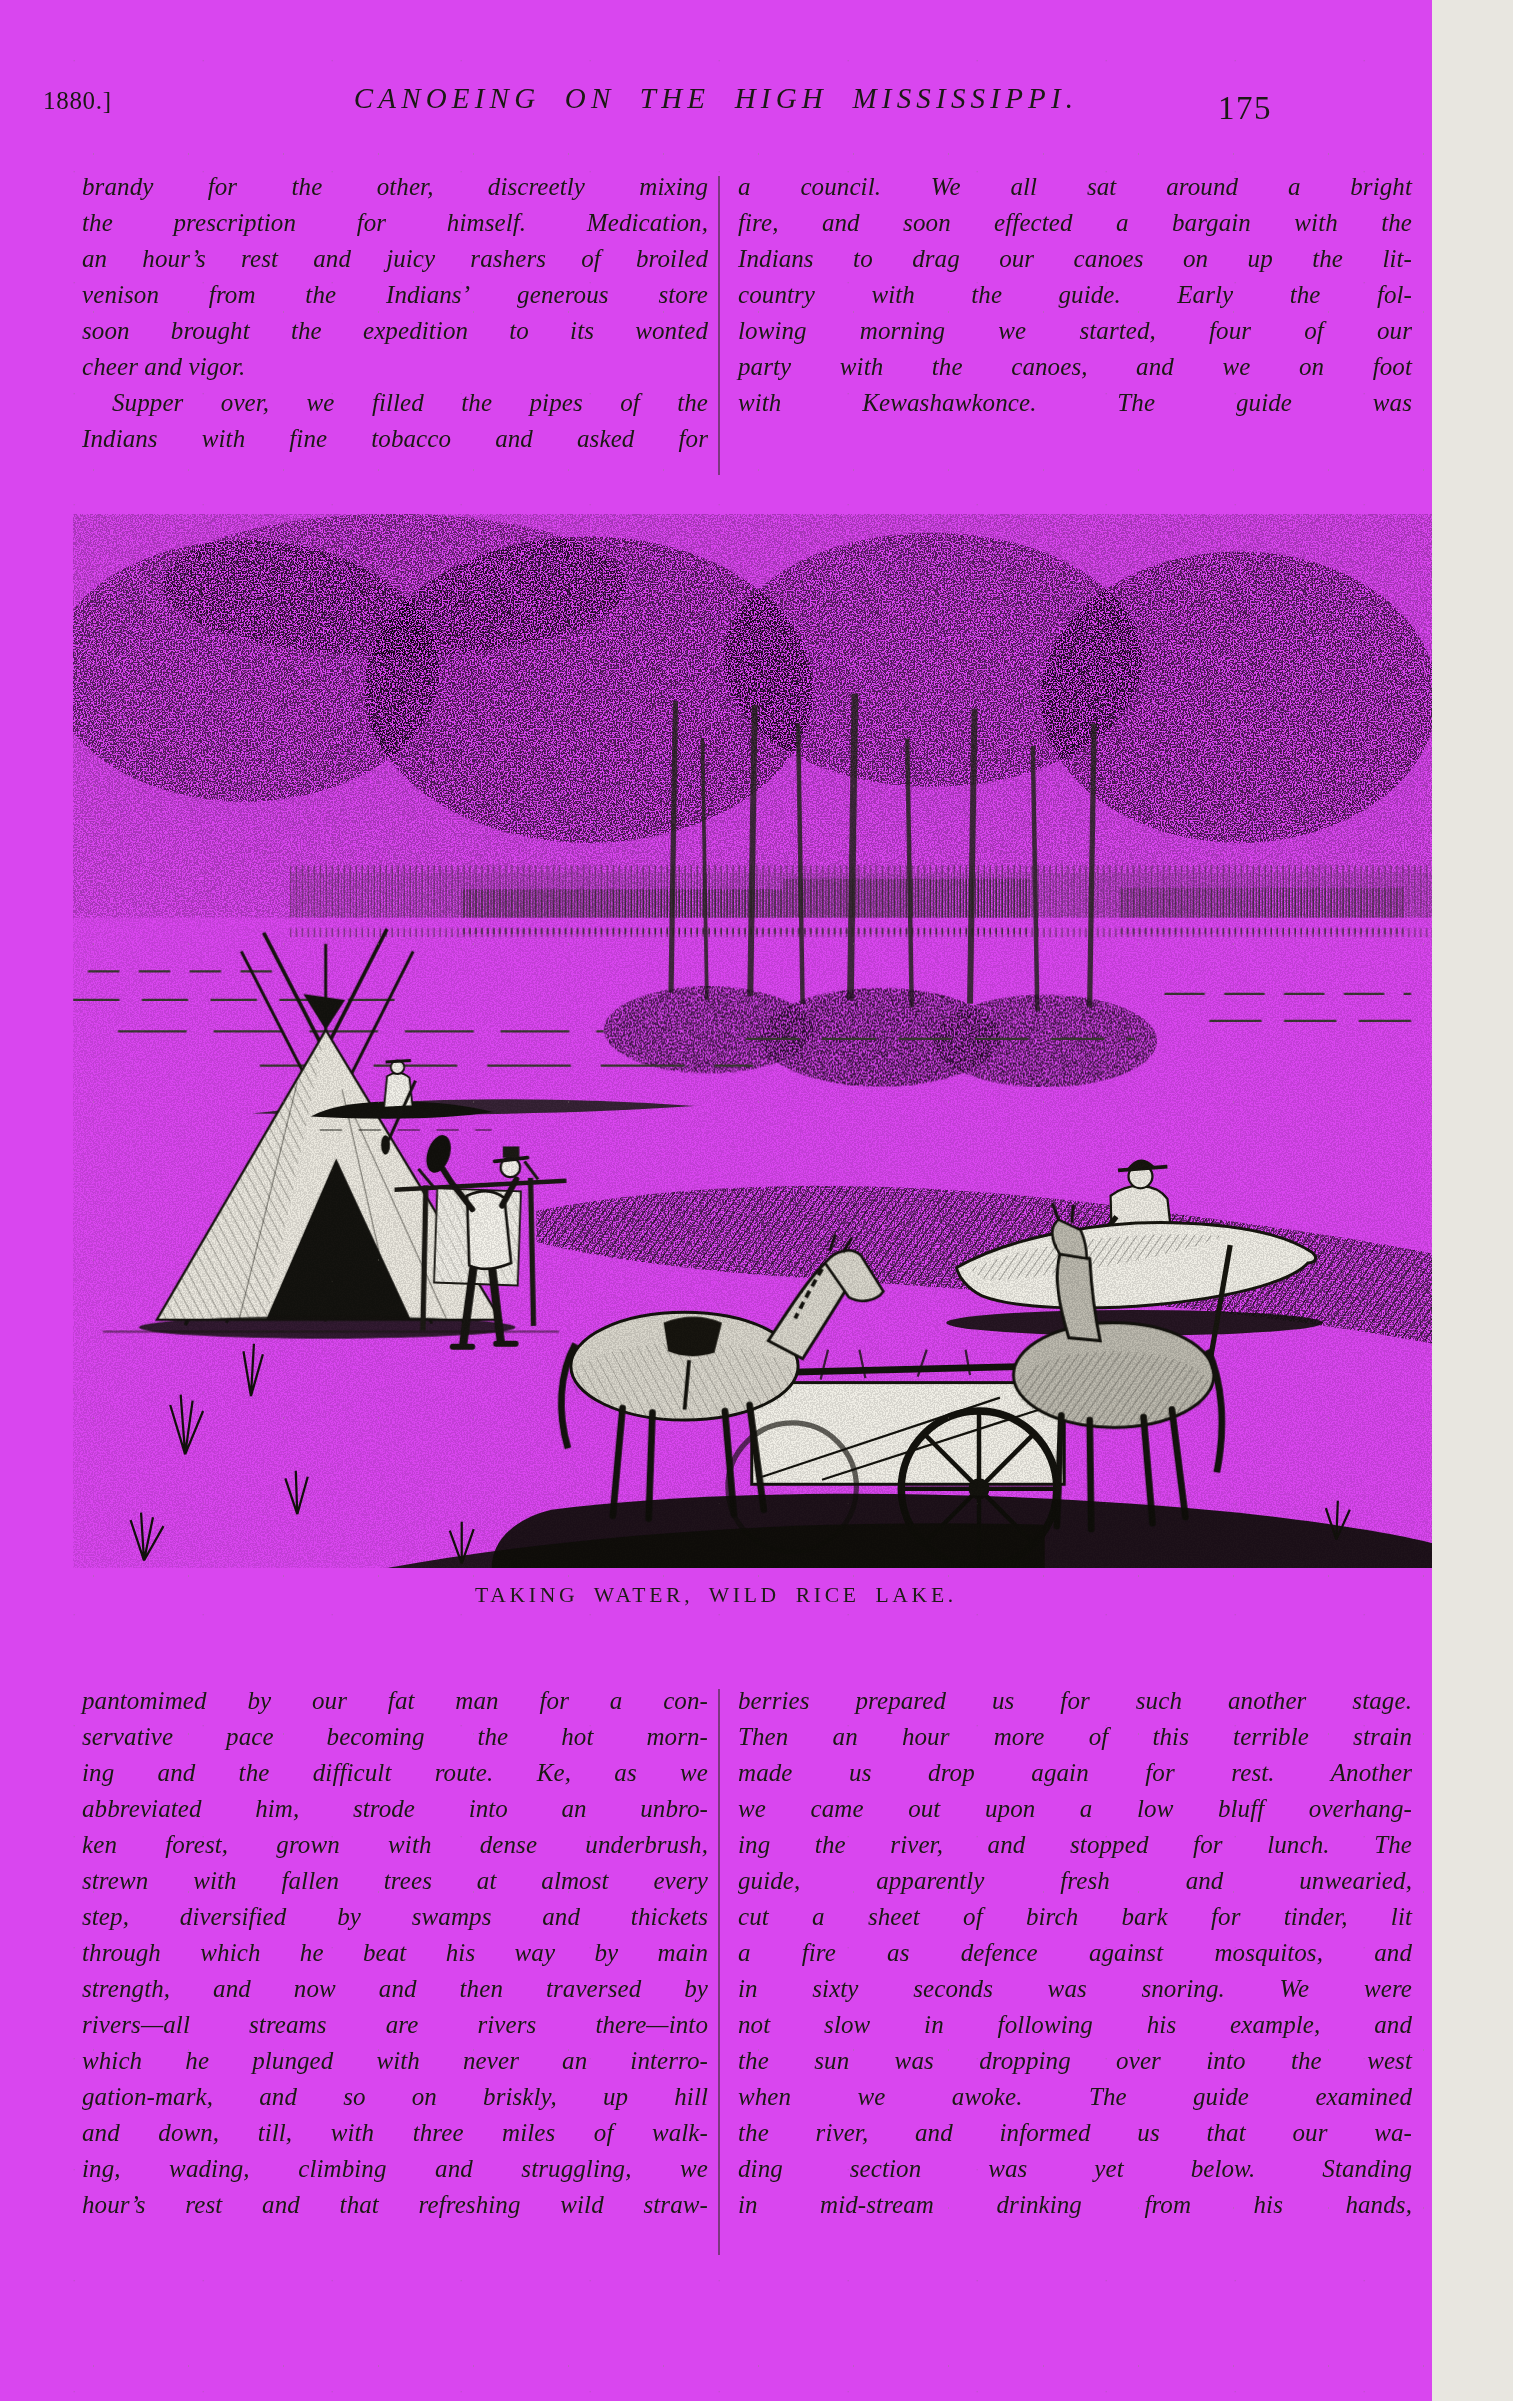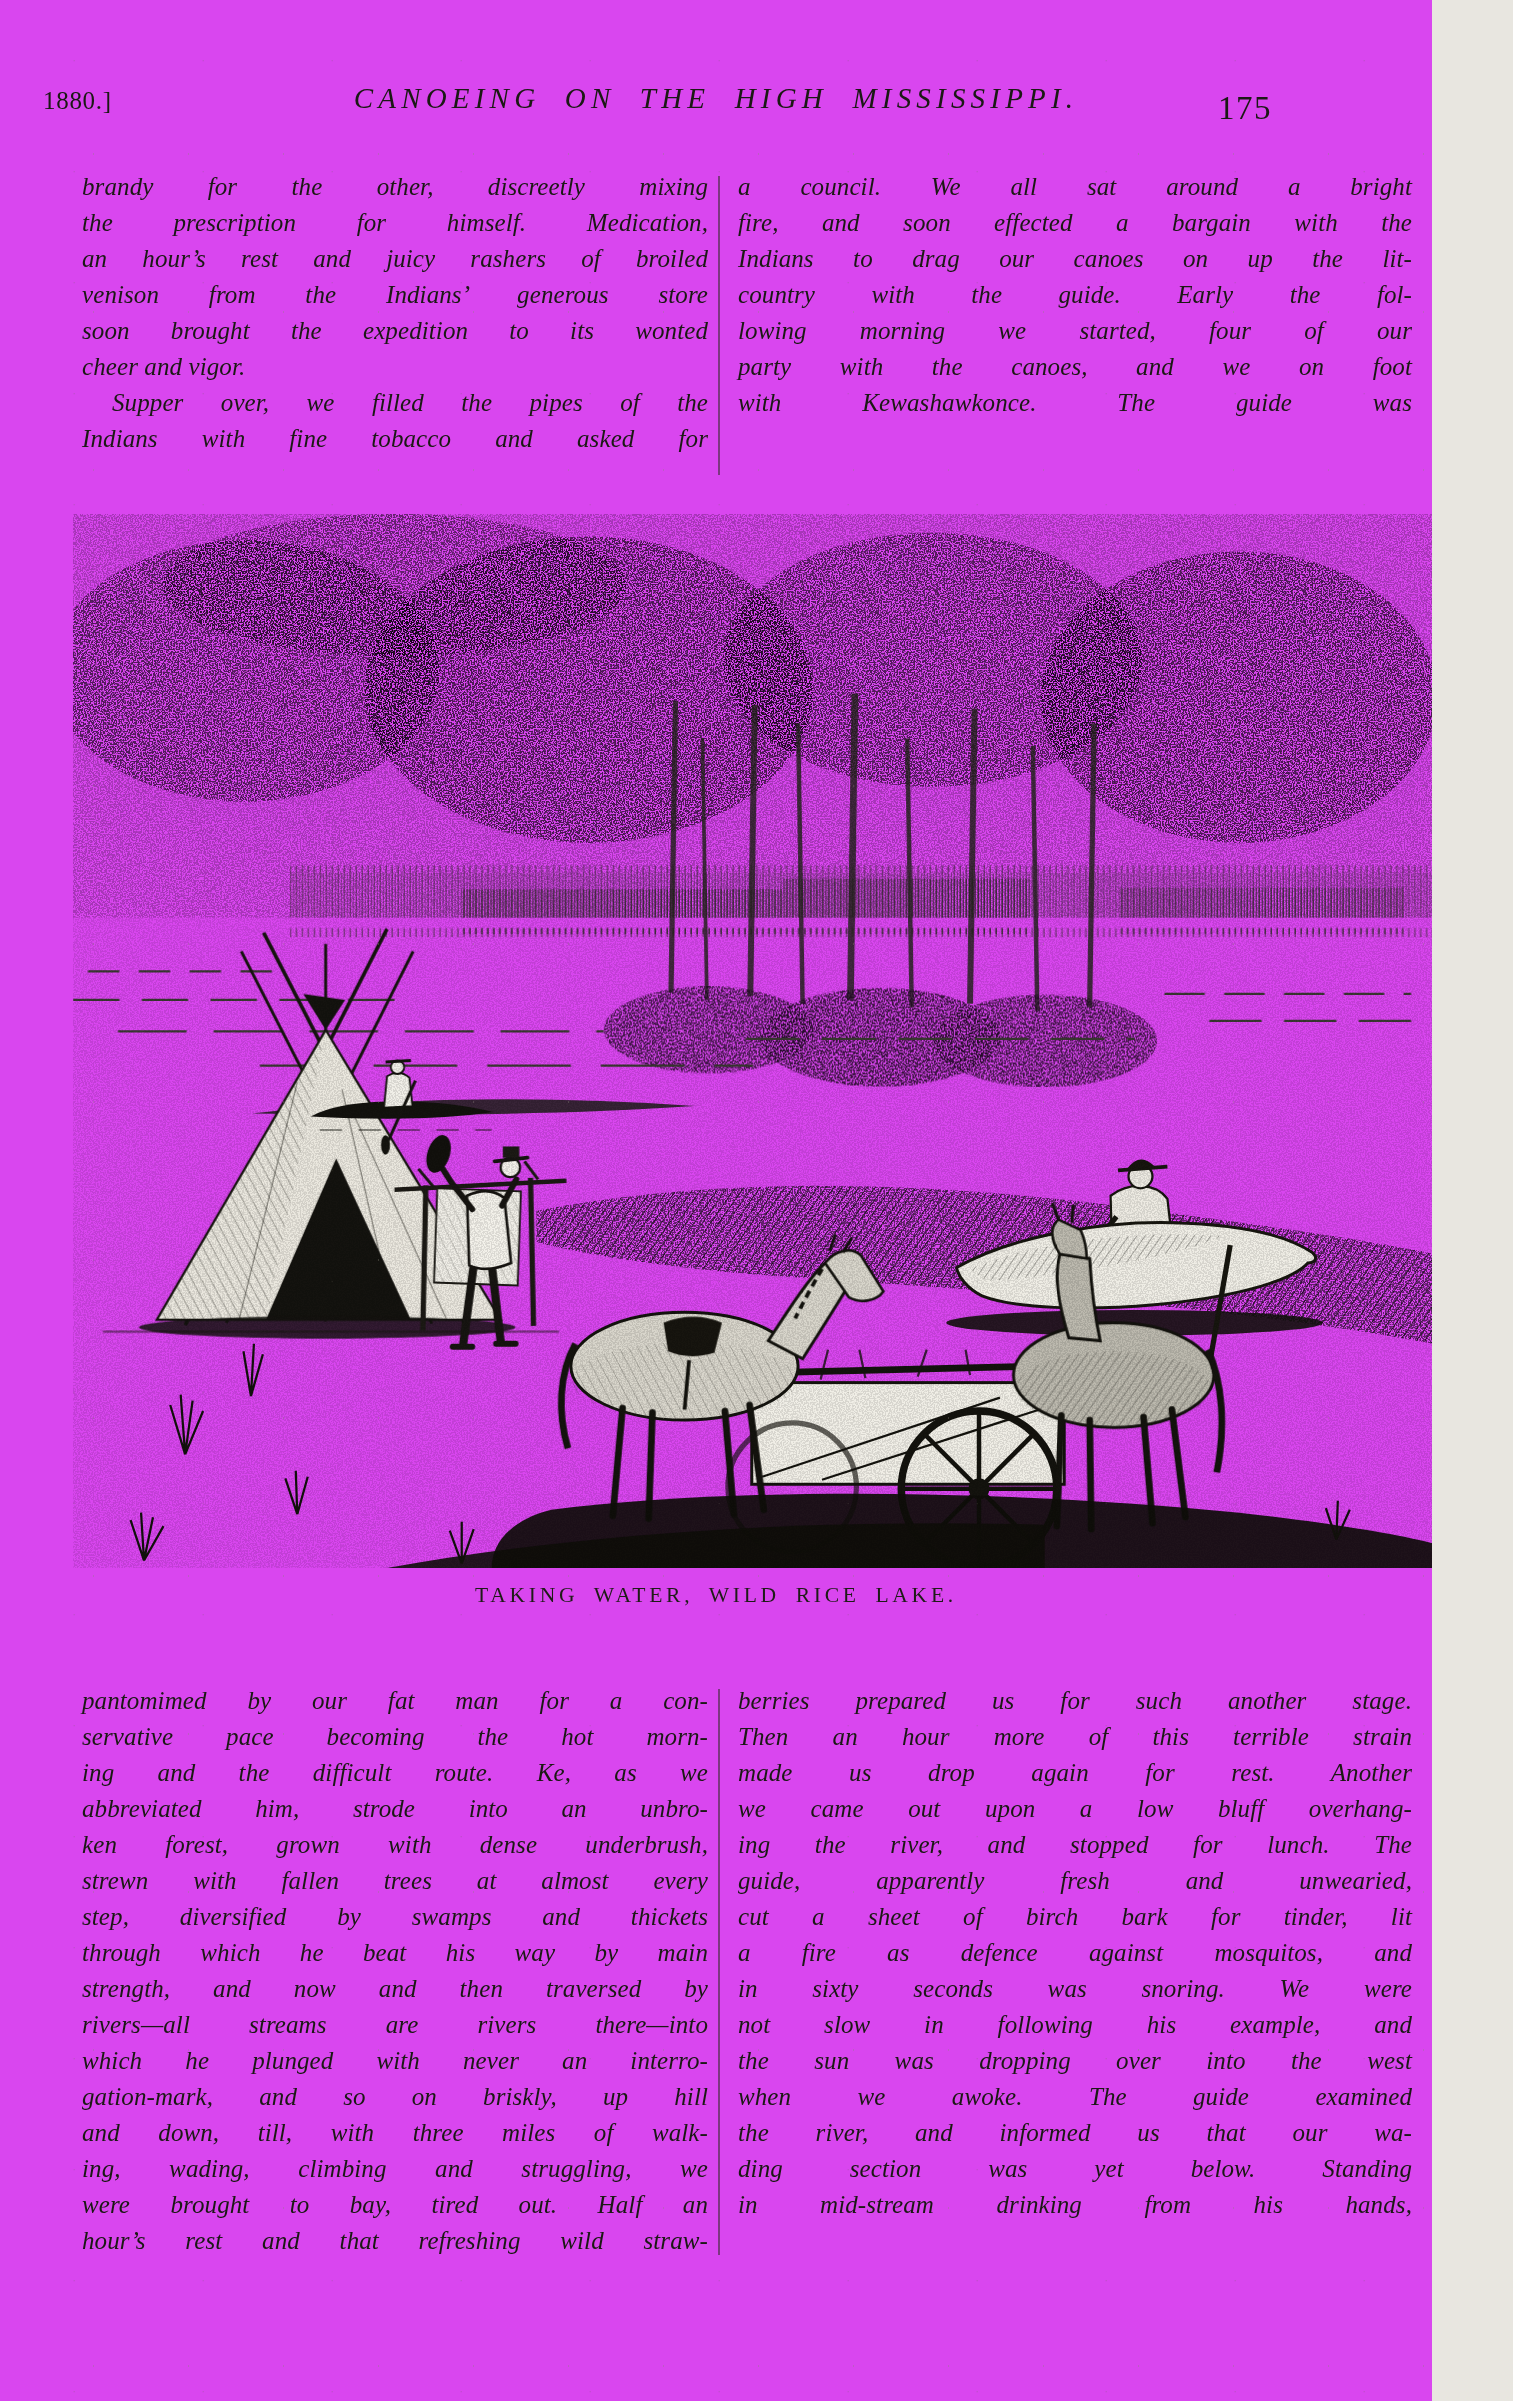--- a/index.html
+++ b/index.html
@@ -280,21 +280,20 @@
       <div class="jline">ken forest, grown with dense underbrush,</div>
       <div class="jline">strewn with fallen trees at almost every</div>
       <div class="jline">step, diversified by swamps and thickets</div>
       <div class="jline">through which he beat his way by main</div>
       <div class="jline">strength, and now and then traversed by</div>
       <div class="jline">rivers—all streams are rivers there—into</div>
       <div class="jline">which he plunged with never an interro-</div>
       <div class="jline">gation-mark, and so on briskly, up hill</div>
       <div class="jline">and down, till, with three miles of walk-</div>
       <div class="jline">ing, wading, climbing and struggling, we</div>
-      <div class="jline">were brought to bay, tired out. Half an</div>
       <div class="jline">hour’s rest and that refreshing wild straw-</div>
     </div>
   <div class="textblock tb-br">
       <div class="jline">berries prepared us for such another stage.</div>
       <div class="jline">Then an hour more of this terrible strain</div>
       <div class="jline">made us drop again for rest. Another</div>
       <div class="jline">we came out upon a low bluff overhang-</div>
       <div class="jline">ing the river, and stopped for lunch. The</div>
       <div class="jline">guide, apparently fresh and unwearied,</div>
       <div class="jline">cut a sheet of birch bark for tinder, lit</div>

